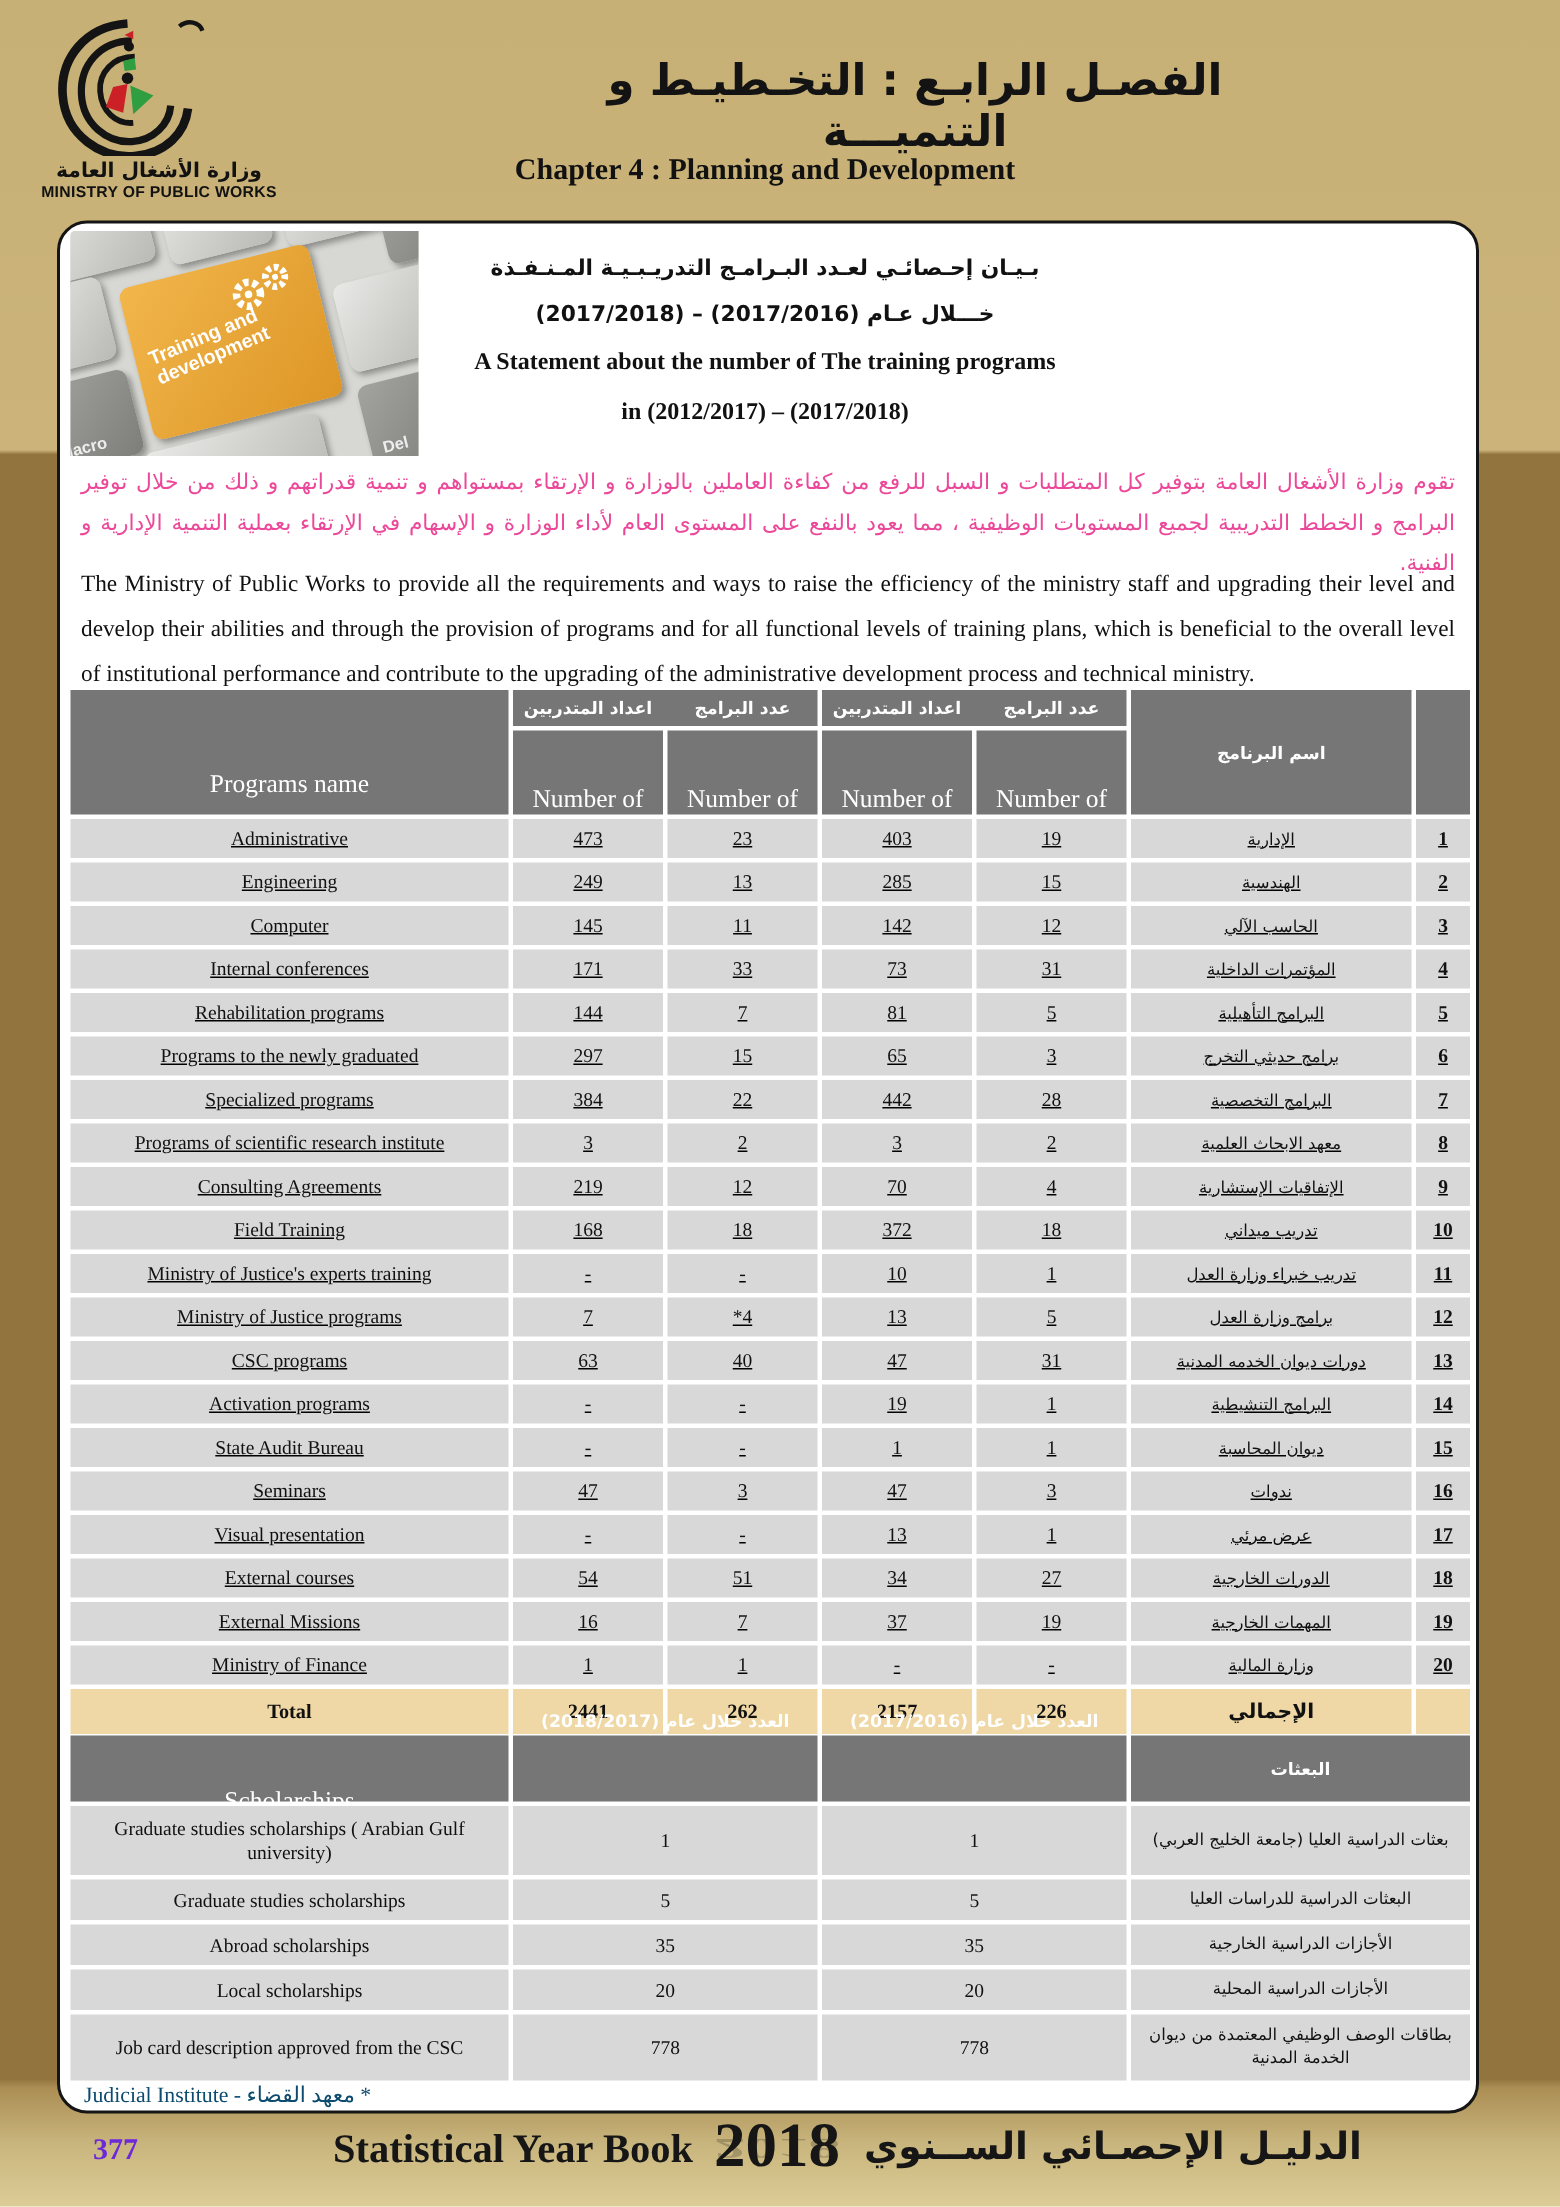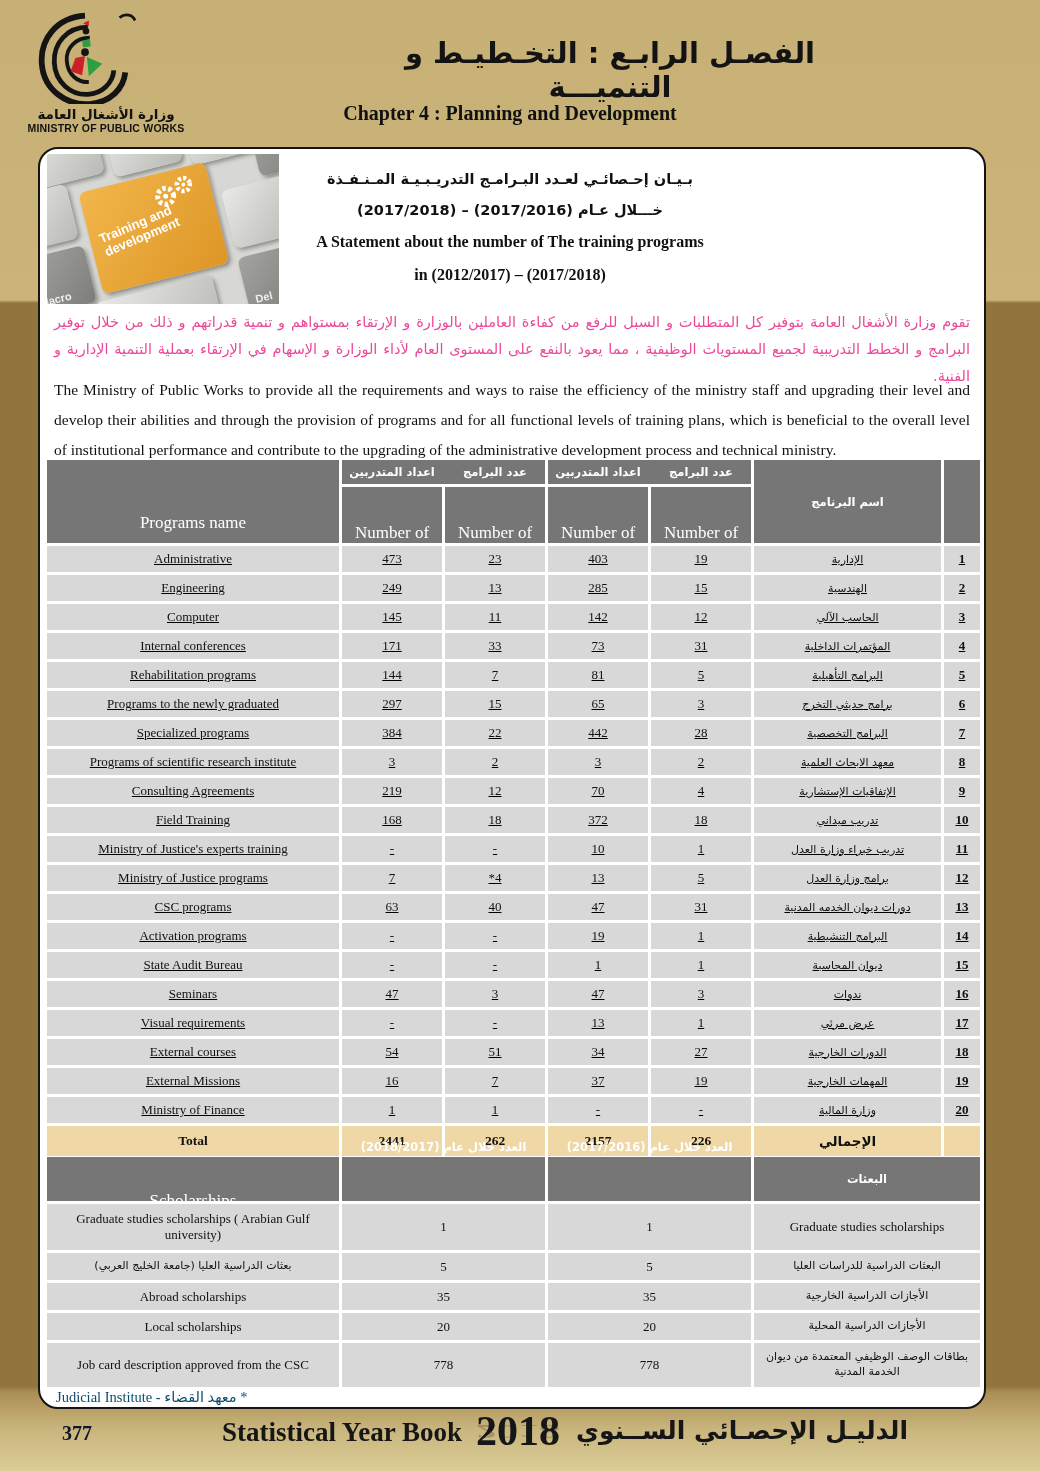--- a/index.html
+++ b/index.html
@@ -67,21 +67,21 @@
   .s-head,.s-body{grid-template-columns:292px 203px 203px 226px;}
   .s-head{grid-template-rows:44px;}
   .s-body{margin-top:3px;grid-template-rows:46px 27px 27px 27px 44px;}
   .s-body .c-ar{line-height:1.35;}
   .s-body .c-en{line-height:1.2;}
   
   .footnote{position:absolute;top:1240px;left:16px;width:900px;font-size:14.5px;color:#0c4a6e;
     font-family:"Liberation Serif","DejaVu Sans",serif;}
   
   .footer{position:absolute;top:1408px;left:0;width:1040px;height:63px;display:flex;align-items:flex-start;}
-  .pageno{font-weight:bold;font-size:20px;color:#0f172a;margin:14px 0 0 62px;}
+  .pageno{font-weight:bold;font-size:20px;color:#6d28d9;margin:14px 0 0 62px;}
   .fo-title{font-weight:bold;font-size:27px;color:#161616;margin:9px 0 0 130px;}
   .fo-year{font-weight:bold;font-size:42px;color:#161616;margin:0 0 0 14px;line-height:1.1;position:relative;}
   .fo-year .refl{position:absolute;left:0;top:34px;transform:scaleY(-.45);transform-origin:top;opacity:.22;}
   .fo-ar{direction:rtl;font-family:"DejaVu Sans",sans-serif;font-weight:bold;font-size:25px;color:#161616;margin:8px 0 0 16px;}
   svg{display:block;}
 </style>
 </head>
 <body>
 
 <div class="hdr-logo">
@@ -278,21 +278,21 @@
         <div class="cell c-num">1</div>
         <div class="cell c-ar">ديوان المحاسبة</div>
         <div class="cell c-idx">15</div>
         <div class="cell c-en">Seminars</div>
         <div class="cell c-num">47</div>
         <div class="cell c-num">3</div>
         <div class="cell c-num">47</div>
         <div class="cell c-num">3</div>
         <div class="cell c-ar">ندوات</div>
         <div class="cell c-idx">16</div>
-        <div class="cell c-en">Visual requirements</div>
+        <div class="cell c-en">Visual presentation</div>
         <div class="cell c-num">-</div>
         <div class="cell c-num">-</div>
         <div class="cell c-num">13</div>
         <div class="cell c-num">1</div>
         <div class="cell c-ar">عرض مرئي</div>
         <div class="cell c-idx">17</div>
         <div class="cell c-en">External courses</div>
         <div class="cell c-num">54</div>
         <div class="cell c-num">51</div>
         <div class="cell c-num">34</div>
@@ -339,22 +339,22 @@
         <span class="hen">Number during (2016/2017)</span>
       </div>
       <div class="hcell">
           <span class="har">البعثات</span>
         </div>
     </div>
     <div class="s-body">
         <div class="cell c-en">Graduate studies scholarships ( Arabian Gulf university)</div>
         <div class="cell c-num">1</div>
         <div class="cell c-num">1</div>
+        <div class="cell c-ar">بعثات الدراسية العليا (جامعة الخليج العربي)</div>
         <div class="cell c-en">Graduate studies scholarships</div>
-        <div class="cell c-ar">بعثات الدراسية العليا (جامعة الخليج العربي)</div>
         <div class="cell c-num">5</div>
         <div class="cell c-num">5</div>
         <div class="cell c-ar">البعثات الدراسية للدراسات العليا</div>
         <div class="cell c-en">Abroad scholarships</div>
         <div class="cell c-num">35</div>
         <div class="cell c-num">35</div>
         <div class="cell c-ar">الأجازات الدراسية الخارجية</div>
         <div class="cell c-en">Local scholarships</div>
         <div class="cell c-num">20</div>
         <div class="cell c-num">20</div>

